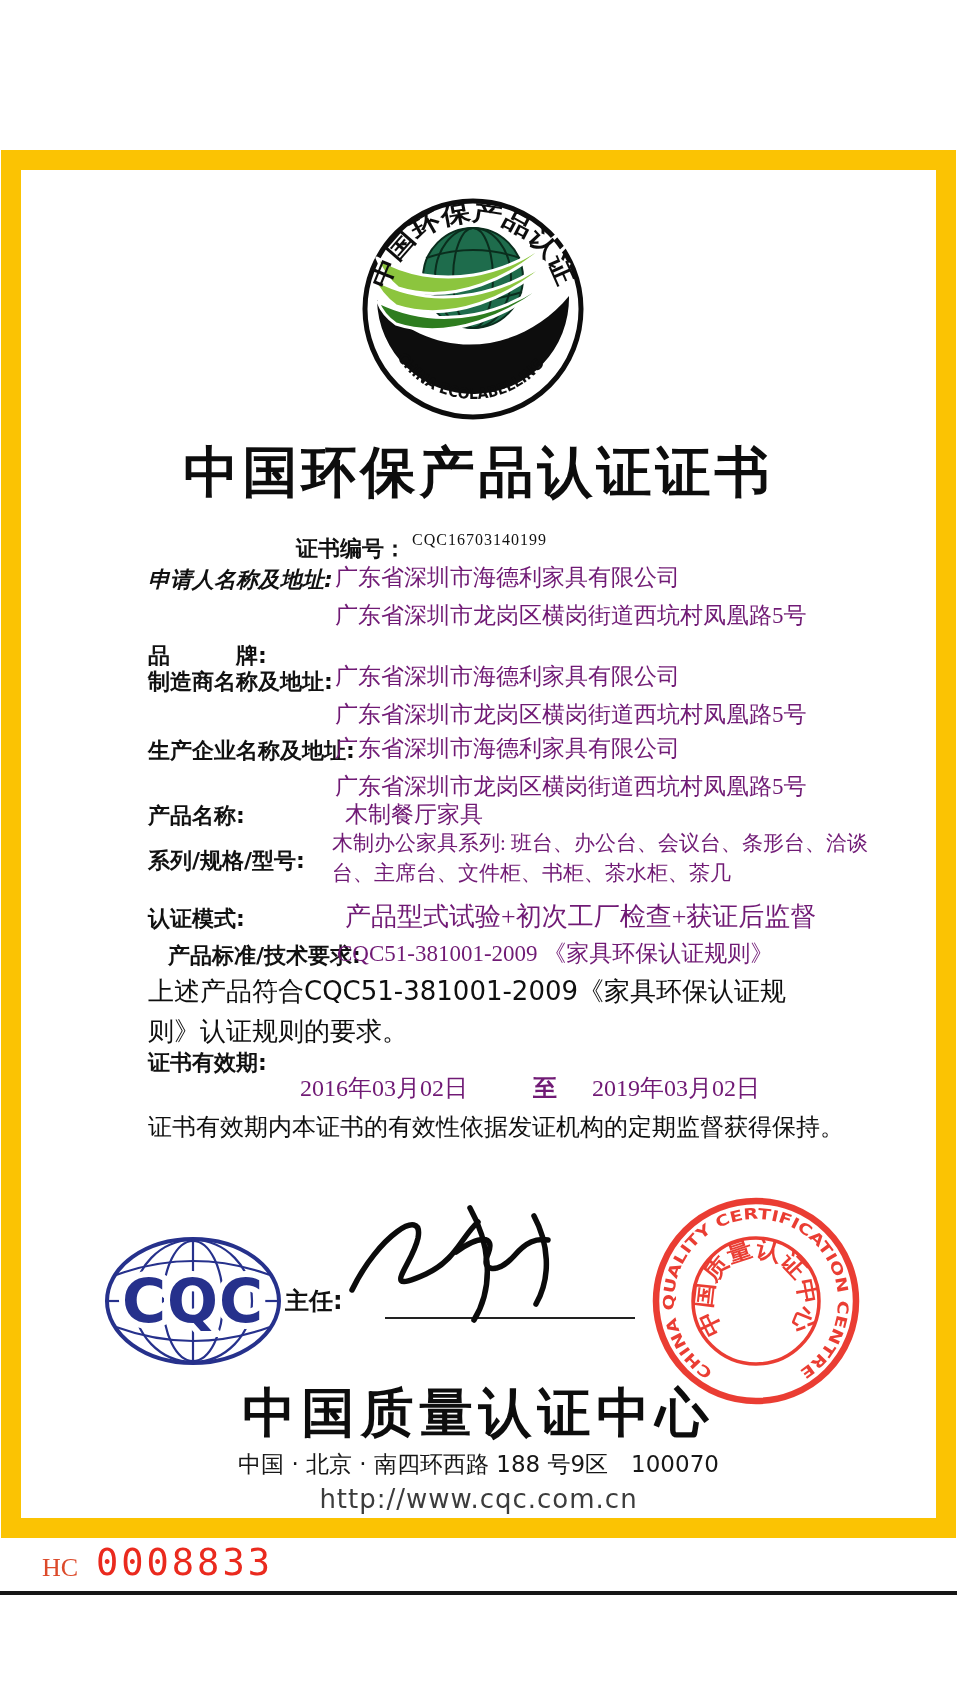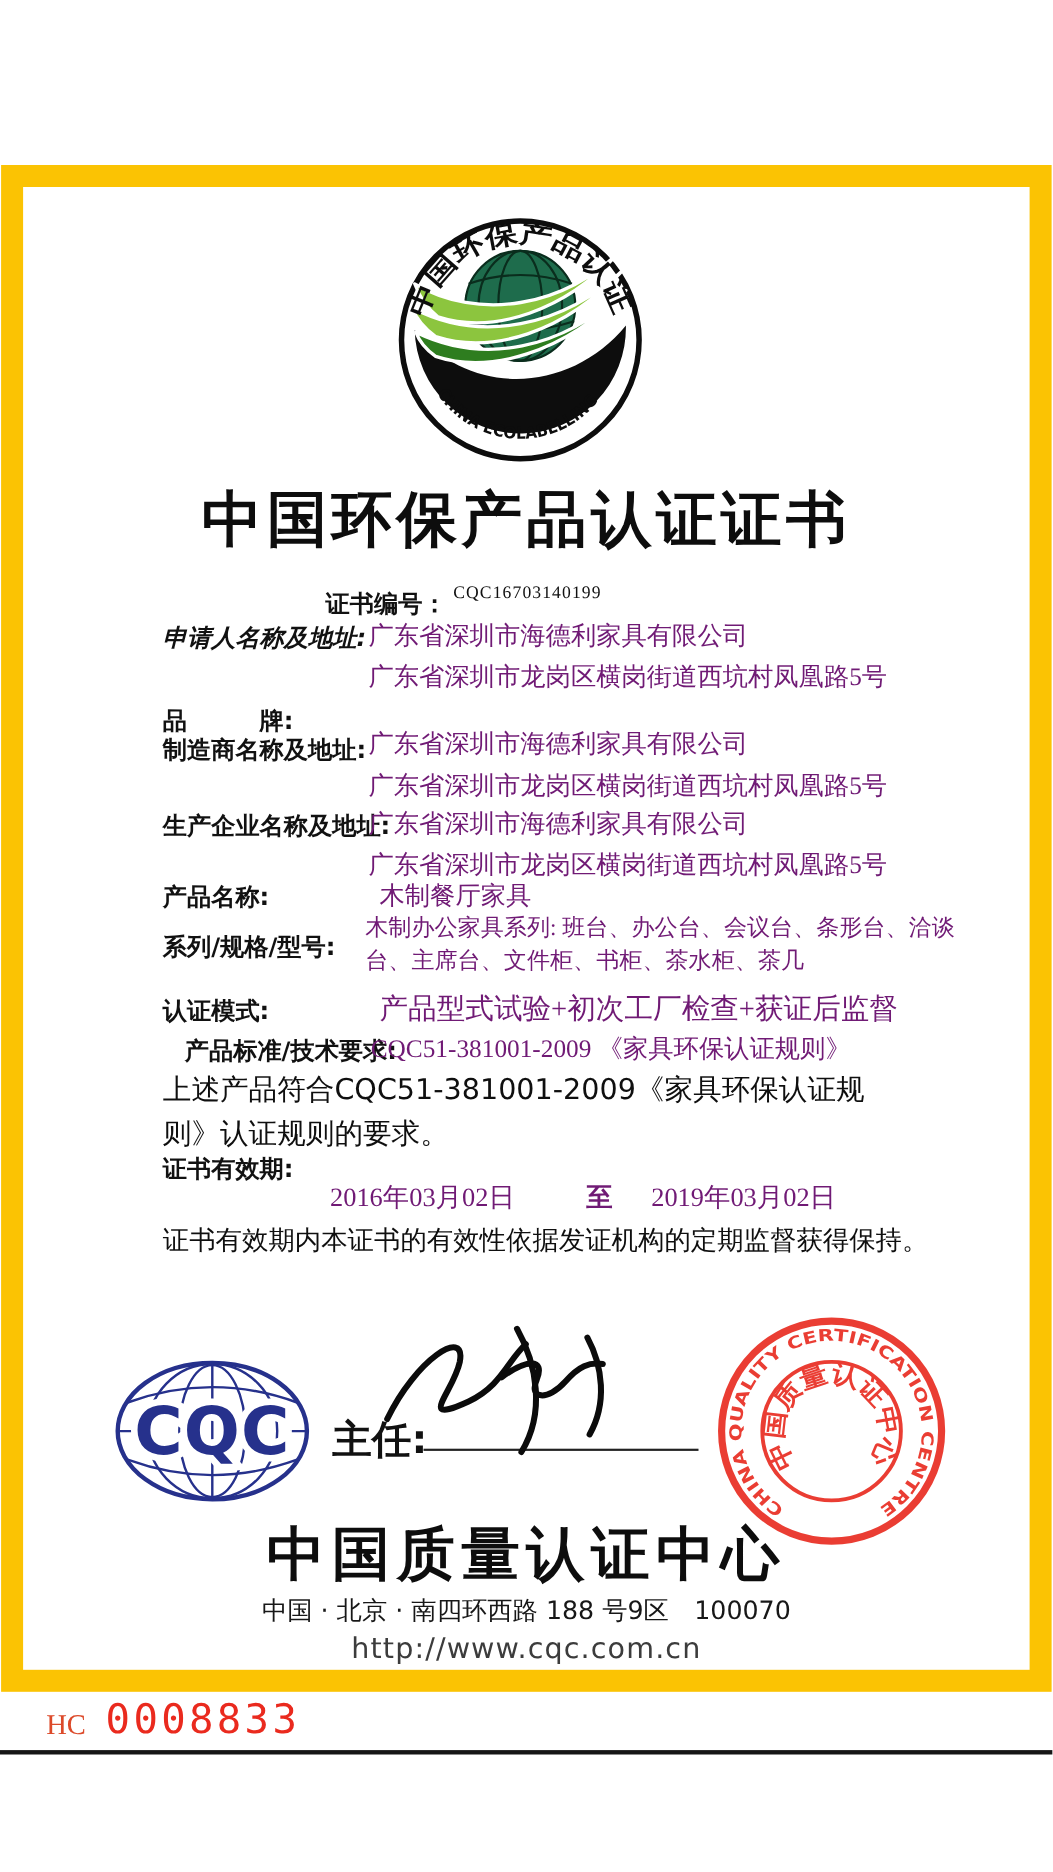--- a/index.html
+++ b/index.html
@@ -22,21 +22,21 @@
   .flabel{left:148px;font-size:22px;font-weight:600;letter-spacing:0px;white-space:nowrap;}
   .fvalue{font-size:23px;font-weight:400;white-space:nowrap;color:#701a75;font-family:Liberation Serif, serif;}
   .fvalue-sm{font-size:21px;}
   .fvalue-kai{font-size:26px;}
   .para{left:148px;width:690px;font-size:26px;line-height:40px;color:#0f0f0f;}
   .para2{left:148px;width:720px;font-size:24px;color:#0f0f0f;}
   .validity-val{font-size:24px;margin-top:26px;}
   .org-name{left:0;right:0;top:1378px;text-align:center;font-size:53px;font-weight:bold;letter-spacing:6px;color:#0d0d0d;}
   .org-addr{left:0;right:0;top:1449px;text-align:center;font-size:23px;color:#171717;}
   .org-url{left:0;right:0;top:1484px;text-align:center;font-size:26px;color:#3c3c3c;letter-spacing:1px;}
-  .director{left:302px;top:1285px;font-size:36px;font-weight:600;}
+  .director{left:285px;top:1285px;font-size:24px;font-weight:600;}
   .sign-line{left:385px;top:1317px;width:250px;height:2px;background:#222;}
   .serial-prefix{left:42px;top:1553px;font-size:26px;color:#DC4A2A;font-family:Liberation Serif, serif;}
   .serial-number{left:96px;top:1541px;font-size:37px;color:#EA2A1E;font-family:"DejaVu Sans Mono","Liberation Mono",monospace;letter-spacing:3px;}
   .bottom-rule{left:0;top:1591px;width:957px;height:4px;background:#161616;}
   svg{display:block;}
 </style>
 </head>
 <body>
 
 <div id="page">

